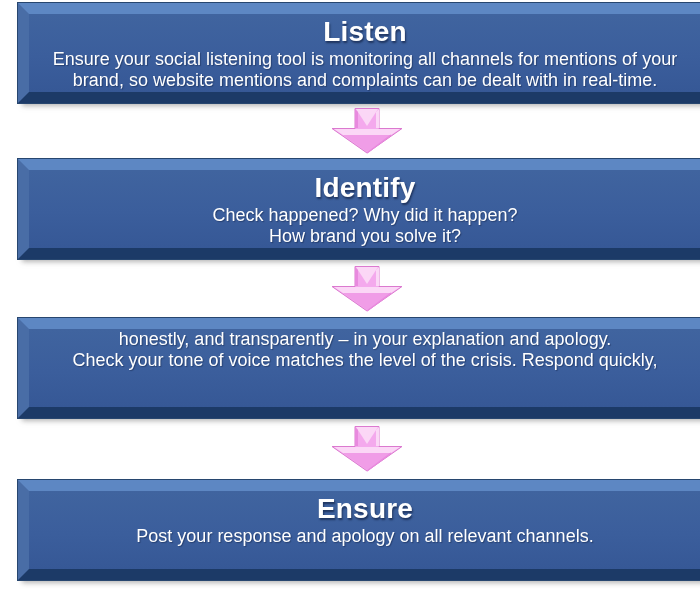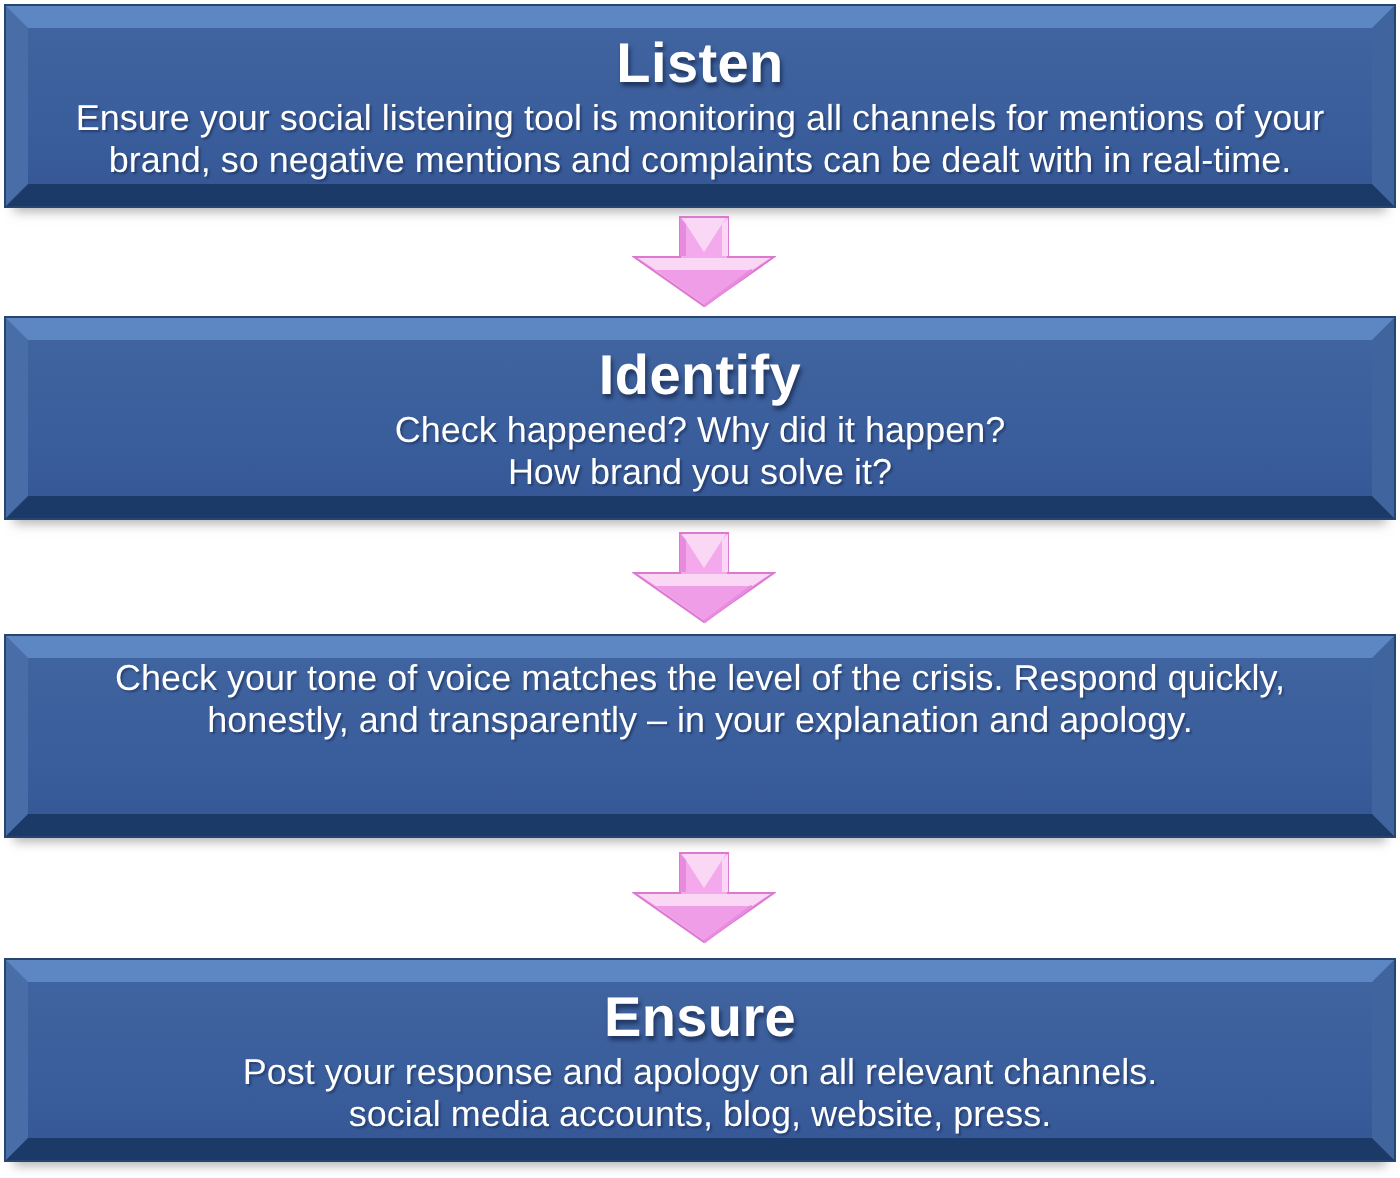--- a/index.html
+++ b/index.html
@@ -17,20 +17,21 @@
     --arrow-outline:#db79cf;
   }
   html,body{margin:0;padding:0;background:#ffffff;}
   .canvas{
     width:700px;height:589px;
     box-sizing:border-box;
     padding-top:3px;
     background:#ffffff;
     font-family:"Liberation Sans", sans-serif;
     overflow:hidden;
+    padding-left:15px;
   }
   .step{width:700px;}
   .box{
     margin:0 3px;
     height:78px;
     border-style:solid;
     border-width:11px;
     border-color:var(--bevel-top) var(--bevel-right) var(--bevel-bottom) var(--bevel-left);
     background:linear-gradient(180deg,#40649f 0%, var(--face) 55%, #365896 100%);
     box-shadow:0 0 0 1px var(--outline), 0 7px 5px -4px rgba(120,120,120,.55);
@@ -65,21 +66,21 @@
 </head>
 <body>
 
 <div class="canvas">
 
     <div class="step">
       <div class="box">
         <h2 class="title">Listen</h2>
         <div class="body">
           <div class="line">Ensure your social listening tool is monitoring all channels for mentions of your</div>
-          <div class="line">brand, so negative mentions and complaints can be dealt with in real-time.</div>
+          <div class="line">brand, so website mentions and complaints can be dealt with in real-time.</div>
         </div>
       </div>
       <div class="arrow-wrap">
         <svg width="72" height="46" viewBox="0 0 72 46" aria-hidden="true">
           <path d="M24 .5 H48 V20.5 H71 L36 45 L1 20.5 H24 Z" fill="var(--arrow-mid)" stroke="var(--arrow-outline)" stroke-width="1"></path>
           <polygon points="3,21 69,21 60,27 12,27" fill="var(--arrow-light)"></polygon>
           <polygon points="12,27 60,27 36,44" fill="var(--arrow-mid2)"></polygon>
           <polygon points="25,1 47,1 36,18" fill="var(--arrow-light)"></polygon>
           <polygon points="24,1 27,4 27,20 24,20" fill="var(--arrow-dark)"></polygon>
           <polygon points="48,1 45,4 45,20 48,20" fill="var(--arrow-light)"></polygon>
@@ -105,40 +106,39 @@
           <polygon points="24,1 27,4 27,20 24,20" fill="var(--arrow-dark)"></polygon>
           <polygon points="48,1 45,4 45,20 48,20" fill="var(--arrow-light)"></polygon>
           <path d="M36 45 L60 27" stroke="var(--arrow-dark)" stroke-width="1.5" fill="none"></path>
         </svg>
       </div>
     </div>
 
     <div class="step">
       <div class="box">
         <div class="body">
+          <div class="line">honestly, and transparently – in your explanation and apology.</div>
           <div class="line">Check your tone of voice matches the level of the crisis. Respond quickly,</div>
-          <div class="line">honestly, and transparently – in your explanation and apology.</div>
         </div>
       </div>
       <div class="arrow-wrap">
         <svg width="72" height="46" viewBox="0 0 72 46" aria-hidden="true">
           <path d="M24 .5 H48 V20.5 H71 L36 45 L1 20.5 H24 Z" fill="var(--arrow-mid)" stroke="var(--arrow-outline)" stroke-width="1"></path>
           <polygon points="3,21 69,21 60,27 12,27" fill="var(--arrow-light)"></polygon>
           <polygon points="12,27 60,27 36,44" fill="var(--arrow-mid2)"></polygon>
           <polygon points="25,1 47,1 36,18" fill="var(--arrow-light)"></polygon>
           <polygon points="24,1 27,4 27,20 24,20" fill="var(--arrow-dark)"></polygon>
           <polygon points="48,1 45,4 45,20 48,20" fill="var(--arrow-light)"></polygon>
           <path d="M36 45 L60 27" stroke="var(--arrow-dark)" stroke-width="1.5" fill="none"></path>
         </svg>
       </div>
     </div>
 
     <div class="step">
       <div class="box">
         <h2 class="title">Ensure</h2>
         <div class="body">
           <div class="line">Post your response and apology on all relevant channels.</div>
-          <div class="line">social media accounts, blog, website, press.</div>
         </div>
       </div>
 
     </div>
   </div>
 
 </body></html>

